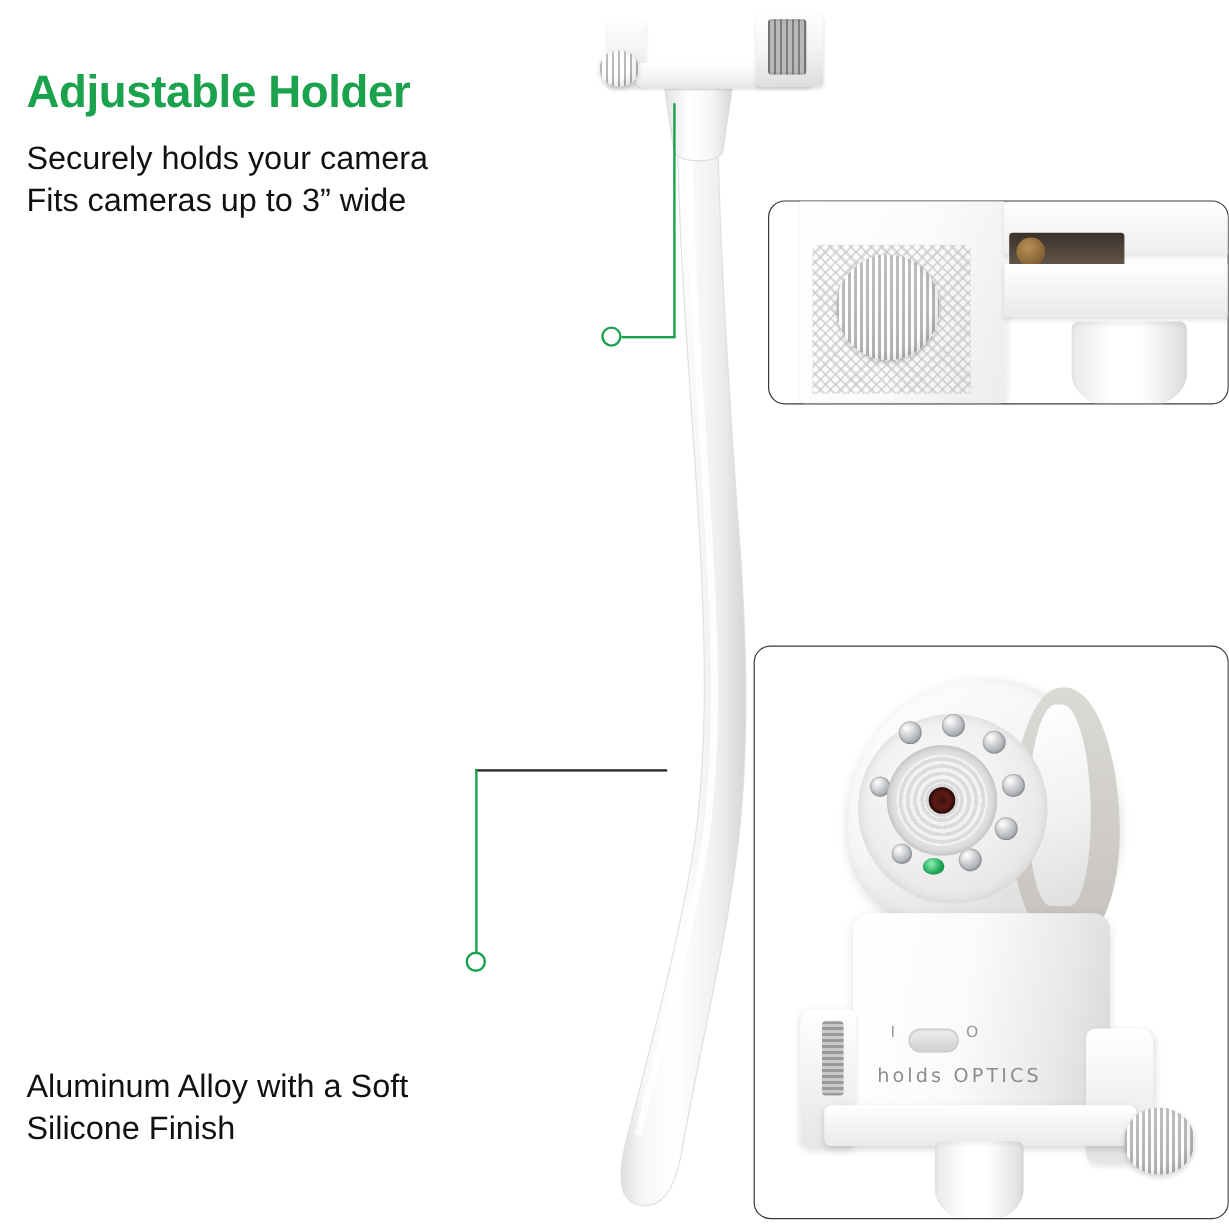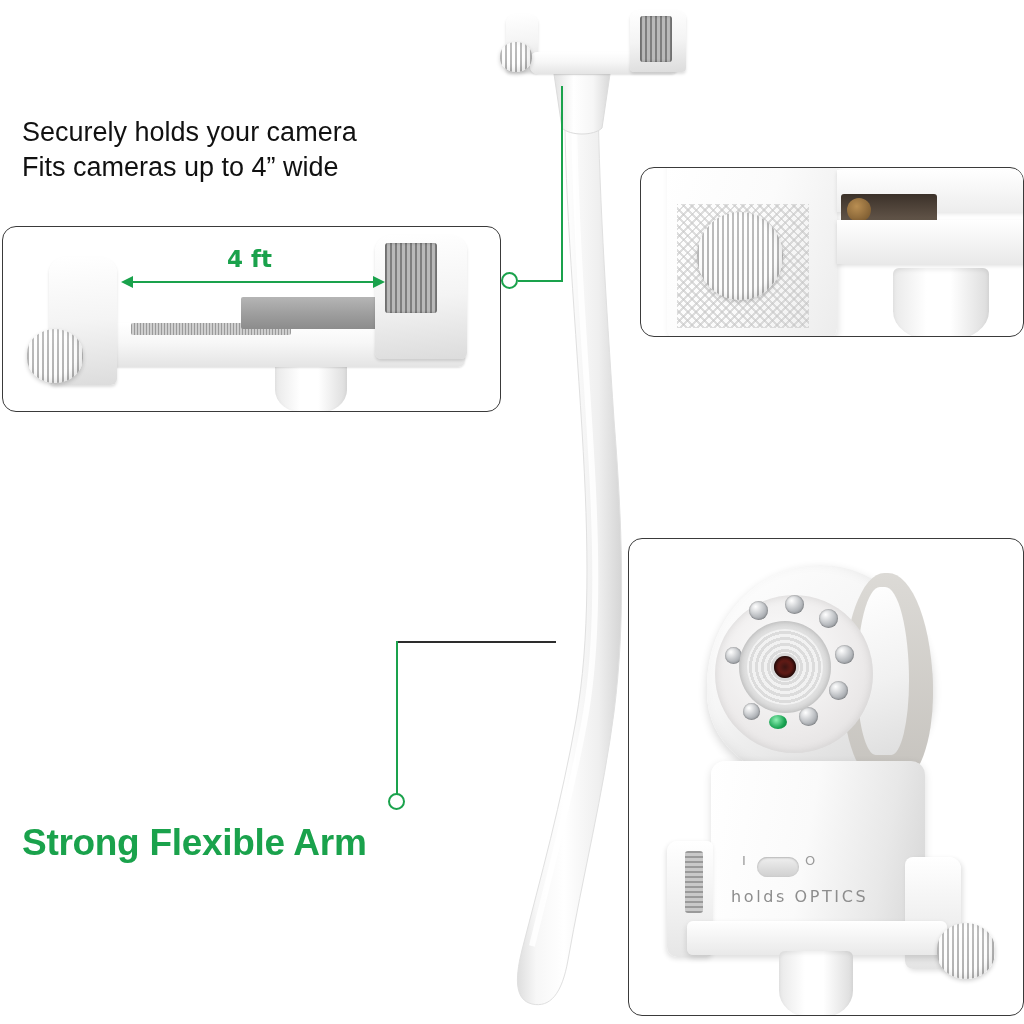--- a/index.html
+++ b/index.html
@@ -230,52 +230,28 @@
   </div>
 
   <div class="leader-v" style="left:561px;top:86px;height:195px;"></div>
   <div class="leader-h" style="left:518px;top:280px;width:45px;"></div>
   <div class="leader-dot" style="left:501px;top:272px;"></div>
 
   <div class="leader-dark" style="left:396px;top:641px;width:160px;"></div>
   <div class="leader-v" style="left:396px;top:641px;height:160px;"></div>
   <div class="leader-dot" style="left:388px;top:793px;"></div>
 
+  <div class="headline" id="h-adjustable">Adjustable Holder</div>
   <div class="subtext" id="s-adjustable">Securely holds your camera
-Fits cameras up to 4” wide</div>
-
-
-  <div class="headline" id="h-arm">Strong Flexible Arm</div>
-
-  <div class="panel" id="panel-4ft">
-    <div class="panel-inner">
-
-      <div class="hcollar" style="left:272px;top:128px;width:72px;height:58px;"></div>
-
-      <div class="hbody" style="left:92px;top:96px;width:370px;height:44px;"></div>
-
-      <div class="hrail" style="left:128px;top:96px;width:160px;height:12px;"></div>
-
-      <div class="htray" style="left:238px;top:70px;width:200px;height:32px;"></div>
-
-      <div class="hjaw" style="left:46px;top:30px;width:68px;height:128px;
-           border-radius:16px 16px 6px 6px;"></div>
-
-      <div class="hjaw" style="left:372px;top:8px;width:92px;height:124px;
-           border-radius:16px 16px 6px 6px;"></div>
-      <div class="hpad" style="left:382px;top:16px;width:52px;height:70px;"></div>
-
-      <div class="hknob" style="left:24px;top:102px;width:56px;height:54px;"></div>
-
-      <div class="dimline" style="left:128px;top:54px;width:250px;"></div>
-      <div class="arrowhead arrow-left" style="left:118px;top:49px;"></div>
-      <div class="arrowhead arrow-right" style="left:370px;top:49px;"></div>
-      <div class="dimlabel" style="left:224px;top:19px;">4 ft</div>
-    </div>
-  </div>
+Fits cameras up to 3” wide</div>
+
+
+  <div class="subtext" id="s-arm">Aluminum Alloy with a Soft
+Silicone Finish</div>
+
 
 
   <div class="panel" id="panel-clamp">
     <div class="panel-inner">
 
       <div style="position:absolute;left:26px;top:-6px;width:170px;height:180px;
                   background:linear-gradient(110deg,#ffffff 0%,#fbfbfb 50%,#ececec 100%);
                   border-radius:0 10px 14px 14px;
                   box-shadow:2px 2px 6px rgba(0,0,0,.10);"></div>
 

